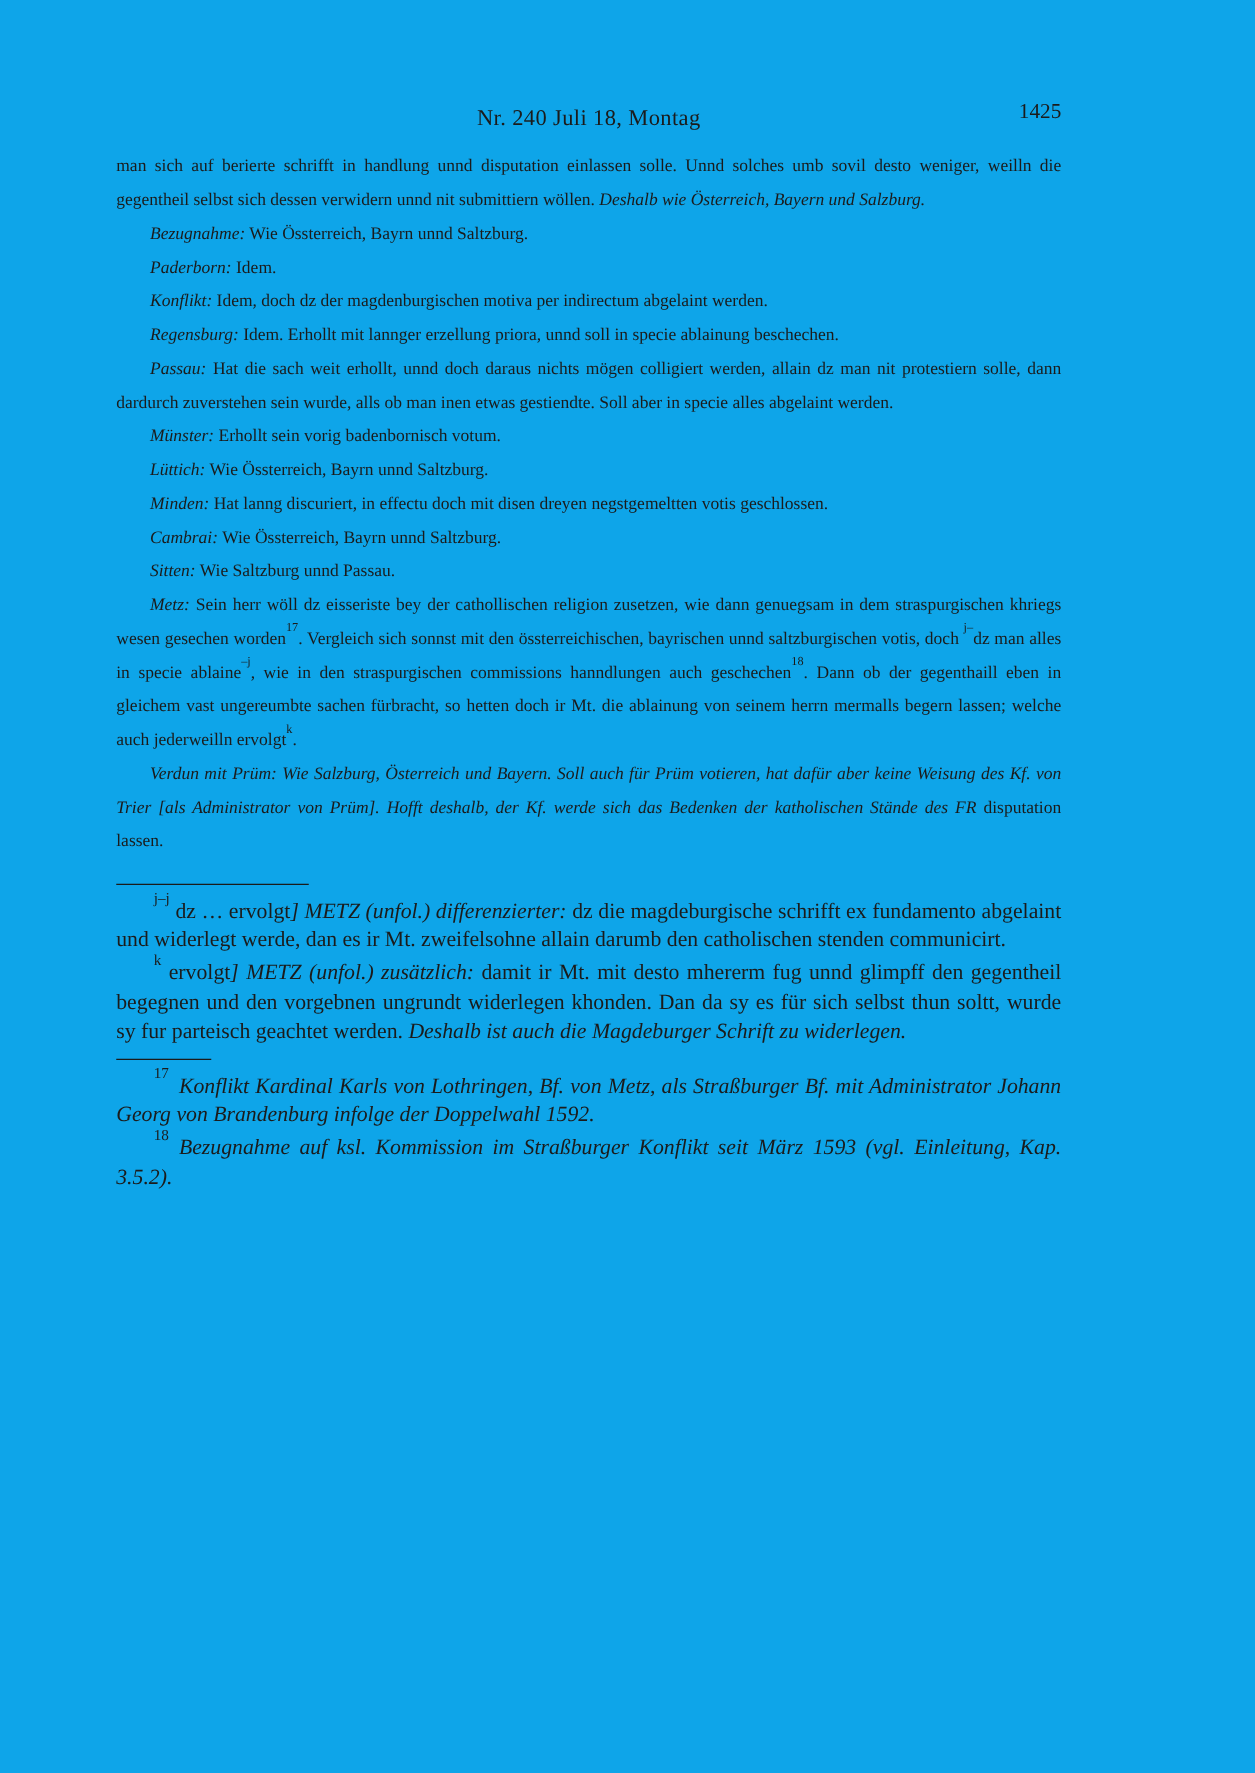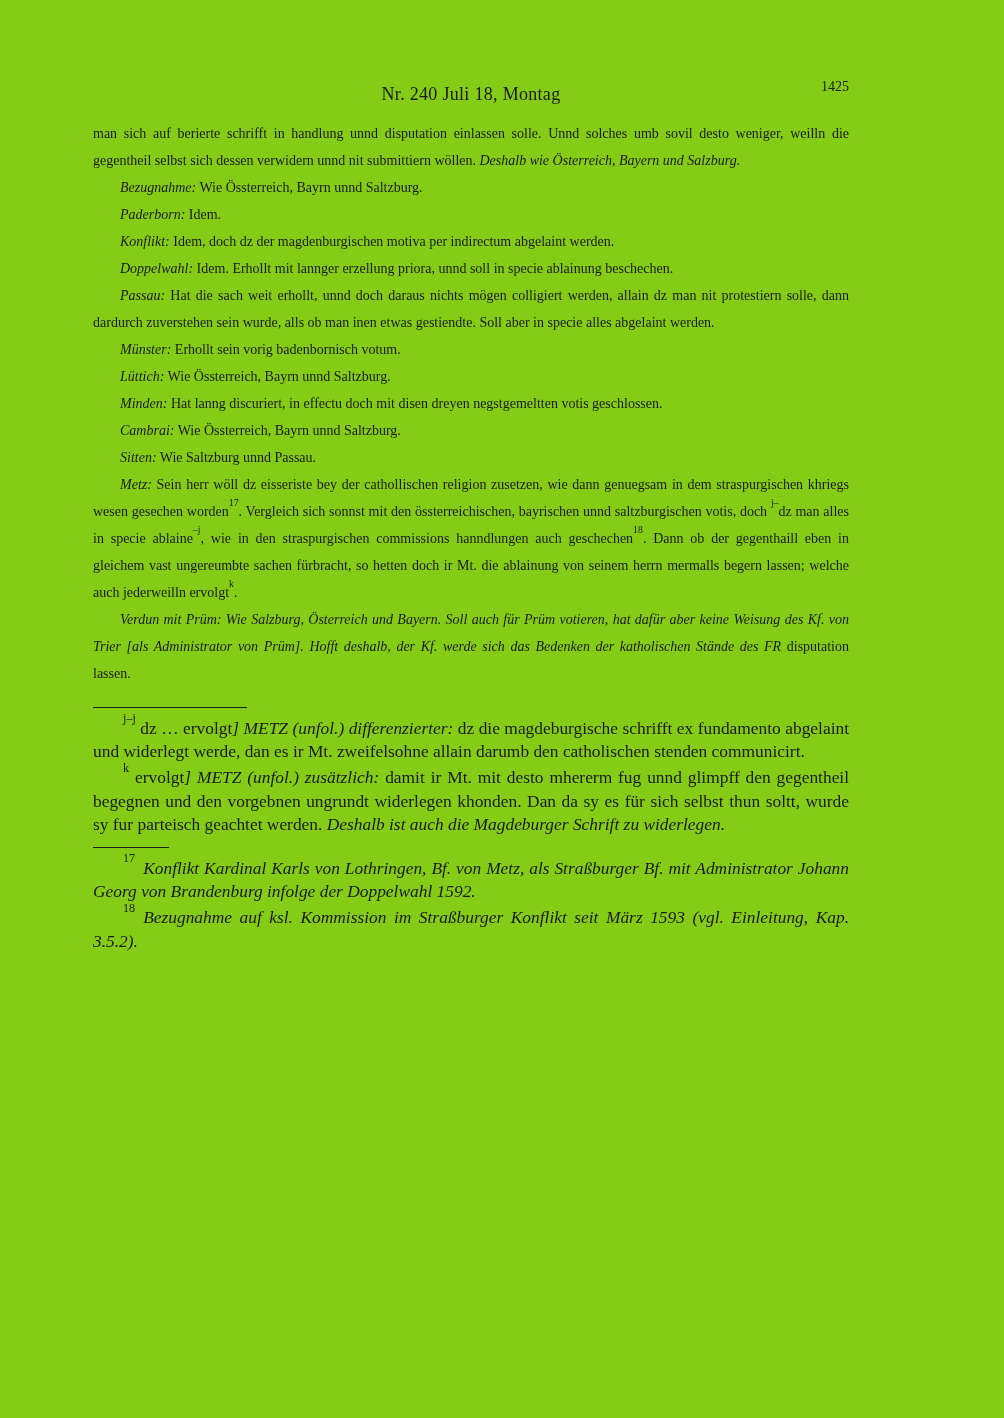--- a/index.html
+++ b/index.html
@@ -1,20 +1,20 @@
 <!DOCTYPE html>
 <html lang="de"><head>
 <meta charset="utf-8">
 <style>
   html, body { margin: 0; padding: 0; }
   .page {
     position: relative;
     width: 1004px;
     height: 1418px;
-    background: #84cc16;
+    background: #0ea5e9;
     color: #1b1b1b;
     font-family: "Liberation Serif", serif;
     overflow: hidden;
   }
   .textblock {
     position: absolute;
     left: 93px;
     top: 82px;
     width: 756px;
   }
@@ -25,21 +25,21 @@
   }
   .head-title {
     position: absolute;
     left: 0; right: 0; top: 2px;
     text-align: center;
     letter-spacing: 0.3px;
   }
   .page-num {
     position: absolute;
     right: 0; top: -3px;
-    font-size: 14px;
+    font-size: 17px;
   }
   .body-p {
     margin: 0;
     font-size: 14px;
     line-height: 27px;
     text-align: justify;
   }
   .indent { text-indent: 27px; }
   .it { font-style: italic; }
   sup.s {
@@ -76,21 +76,21 @@
     <div class="running-head">
       <div class="head-title">Nr. 240 Juli 18, Montag</div>
       <div class="page-num">1425</div>
     </div>
 
     <p class="body-p"><span>man sich auf berierte schrifft in handlung unnd disputation einlassen solle. Unnd solches umb sovil desto weniger, weilln die gegentheil selbst sich dessen verwidern unnd nit submittiern wöllen. </span><span class="it">Deshalb wie Österreich, Bayern und Salzburg.</span></p>
 
     <p class="body-p indent"><span class="it">Bezugnahme:</span><span> Wie Össterreich, Bayrn unnd Saltzburg.</span></p>
     <p class="body-p indent"><span class="it">Paderborn:</span><span> Idem.</span></p>
     <p class="body-p indent"><span class="it">Konflikt:</span><span> Idem, doch dz der magdenburgischen motiva per indirectum abgelaint werden.</span></p>
-    <p class="body-p indent"><span class="it">Doppelwahl:</span><span> Idem. Erhollt mit lannger erzellung priora, unnd soll in specie ablainung beschechen.</span></p>
+    <p class="body-p indent"><span class="it">Regensburg:</span><span> Idem. Erhollt mit lannger erzellung priora, unnd soll in specie ablainung beschechen.</span></p>
     <p class="body-p indent"><span class="it">Passau:</span><span> Hat die sach weit erhollt, unnd doch daraus nichts mögen colligiert werden, allain dz man nit protestiern solle, dann dardurch zuverstehen sein wurde, alls ob man inen etwas gestiendte. Soll aber in specie alles abgelaint werden.</span></p>
     <p class="body-p indent"><span class="it">Münster:</span><span> Erhollt sein vorig badenbornisch votum.</span></p>
     <p class="body-p indent"><span class="it">Lüttich:</span><span> Wie Össterreich, Bayrn unnd Saltzburg.</span></p>
     <p class="body-p indent"><span class="it">Minden:</span><span> Hat lanng discuriert, in effectu doch mit disen dreyen negstgemeltten votis geschlossen.</span></p>
     <p class="body-p indent"><span class="it">Cambrai:</span><span> Wie Össterreich, Bayrn unnd Saltzburg.</span></p>
     <p class="body-p indent"><span class="it">Sitten:</span><span> Wie Saltzburg unnd Passau.</span></p>
 
     <p class="body-p indent"><span class="it">Metz:</span><span> Sein herr wöll dz eisseriste bey der cathollischen religion zusetzen, wie dann genuegsam in dem straspurgischen khriegs wesen gesechen worden</span><sup class="s">17</sup><span>. Vergleich sich sonnst mit den össterreichischen, bayrischen unnd saltzburgischen votis, doch </span><sup class="s">j–</sup><span>dz man alles in specie ablaine</span><sup class="s">–j</sup><span>, wie in den straspurgischen commissions hanndlungen auch geschechen</span><sup class="s">18</sup><span>. Dann ob der gegenthaill eben in gleichem vast ungereumbte sachen fürbracht, so hetten doch ir Mt. die ablainung von seinem herrn mermalls begern lassen; welche auch jederweilln ervolgt</span><sup class="s">k</sup><span>.</span></p>
 
     <p class="body-p indent"><span class="it">Verdun mit Prüm: Wie Salzburg, Österreich und Bayern. Soll auch für Prüm votieren, hat dafür aber keine Weisung des Kf. von Trier [als Administrator von Prüm]. Hofft deshalb, der Kf. werde sich das Bedenken der katholischen Stände des FR </span><span>disputation lassen.</span></p>

